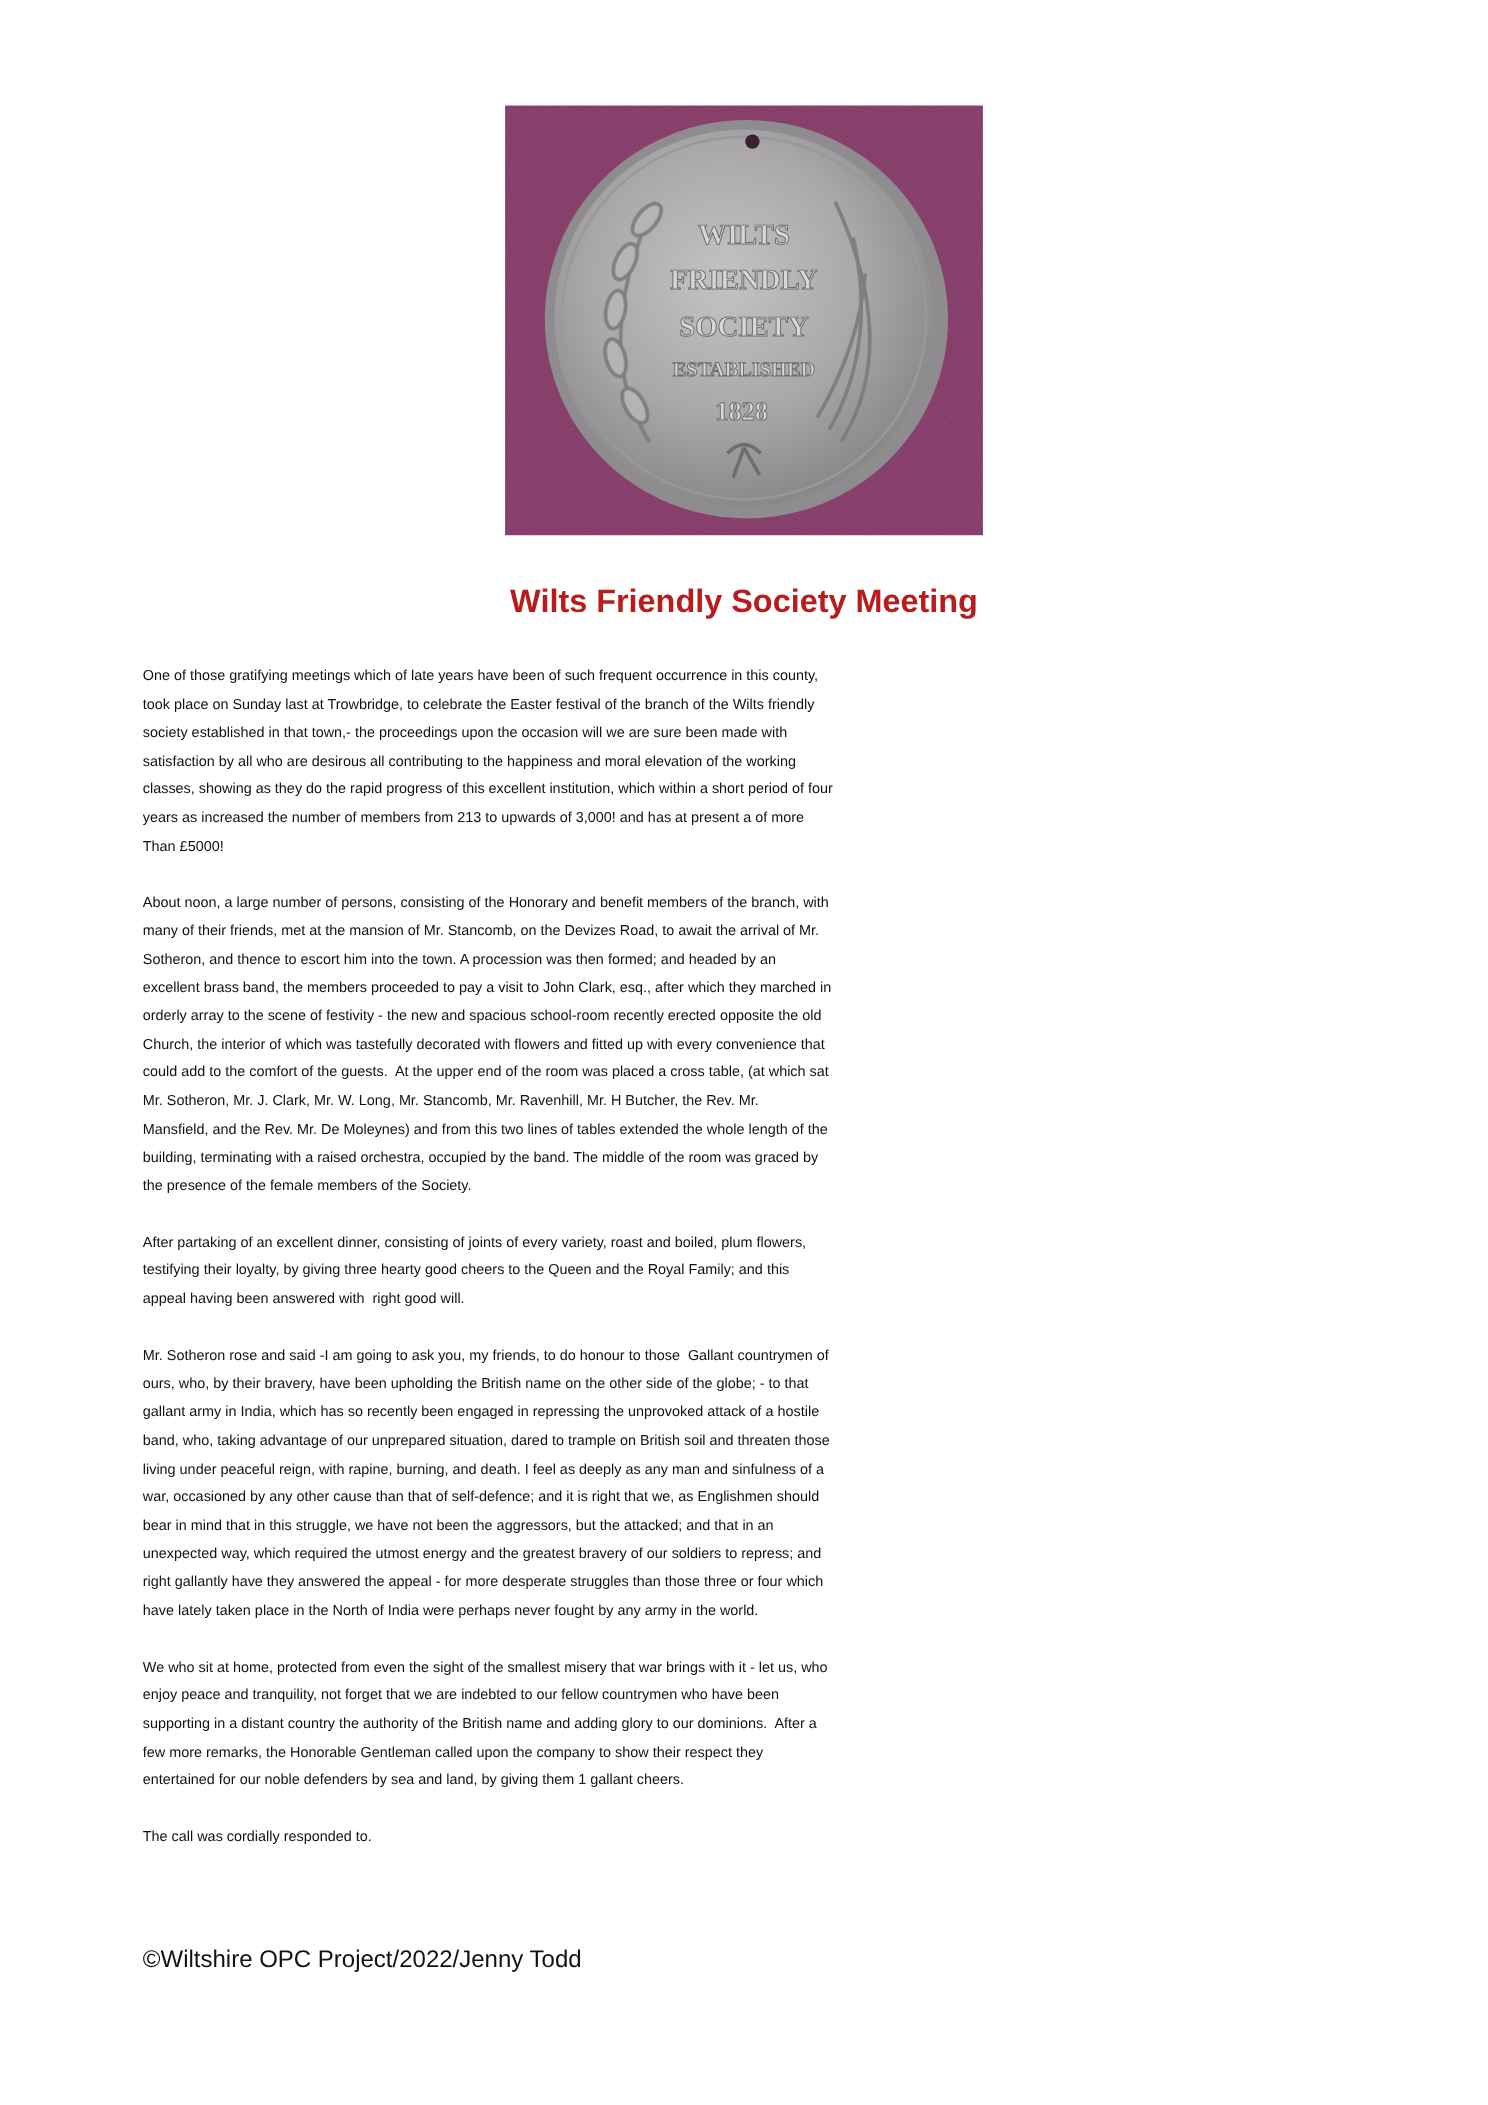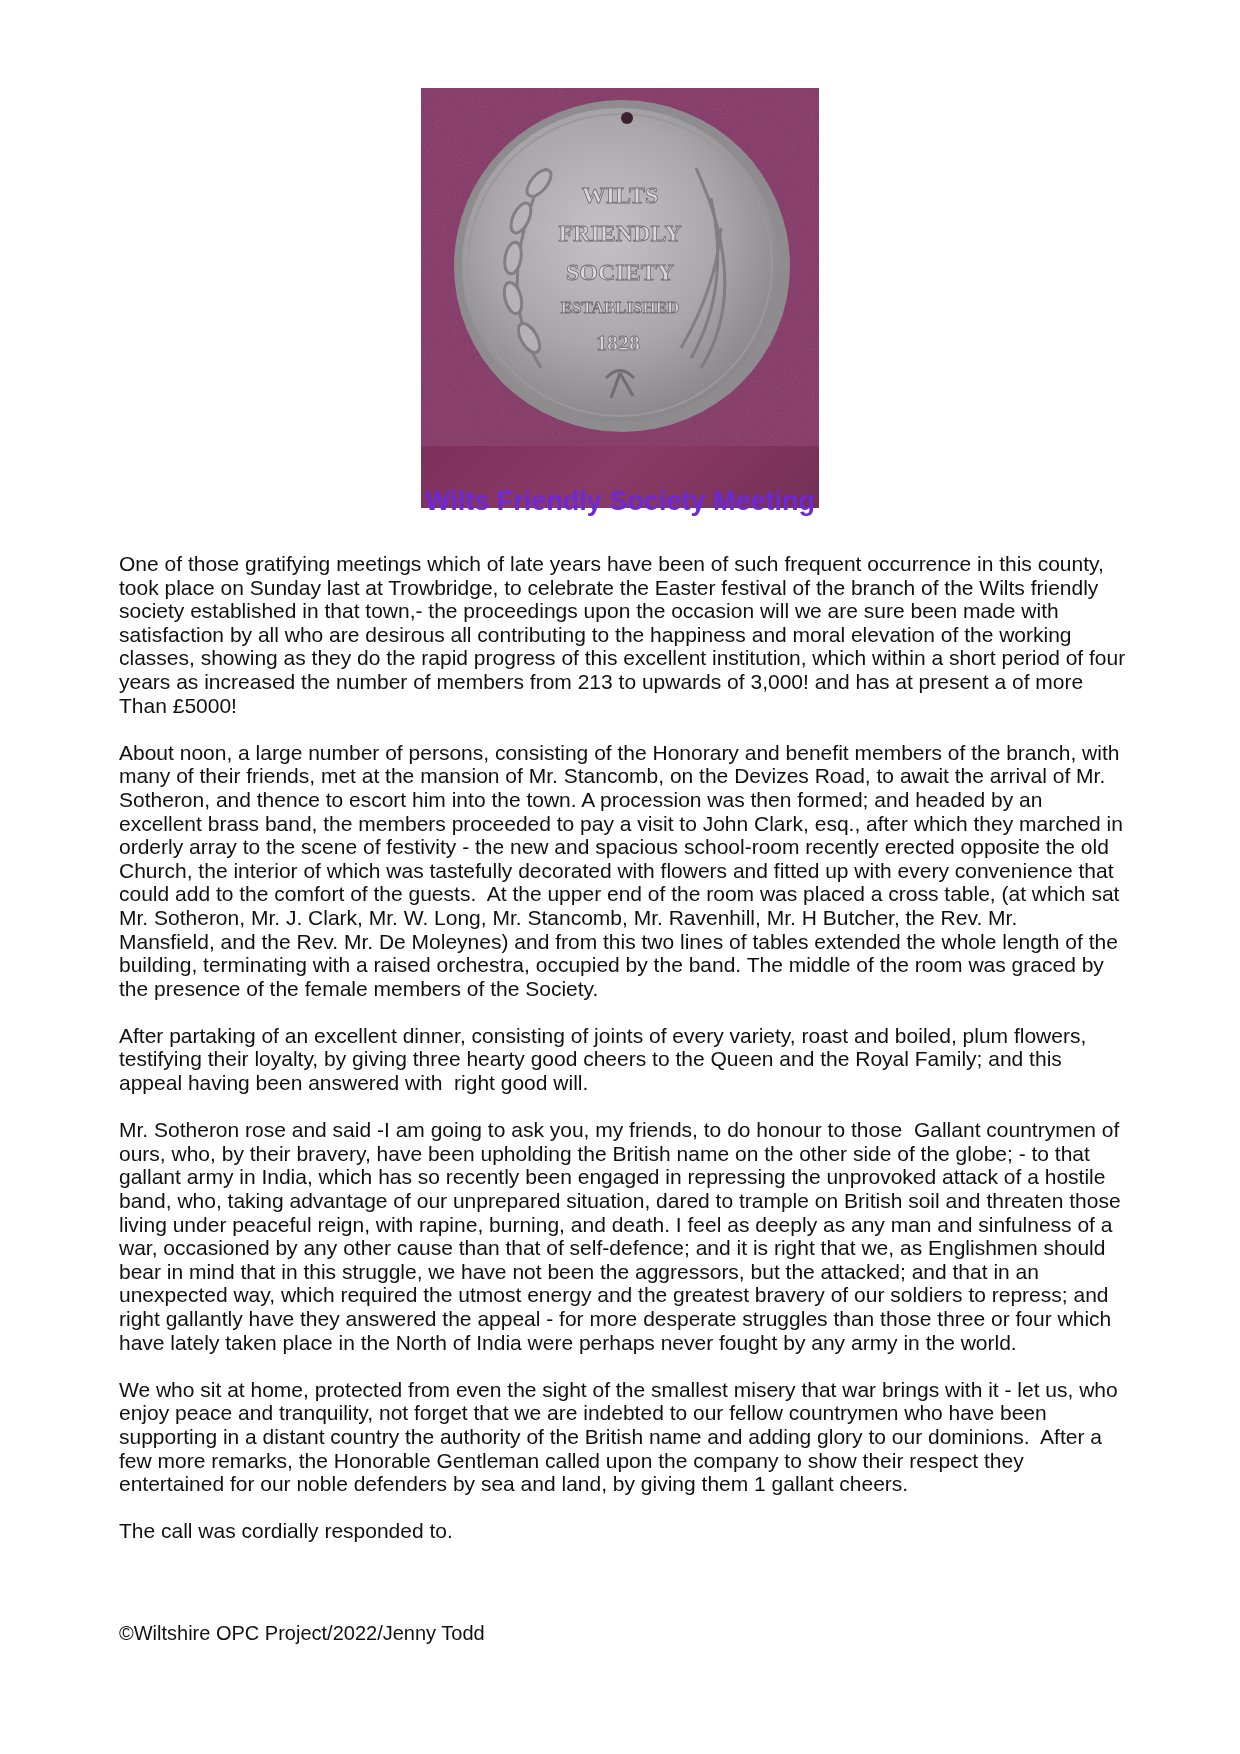--- a/index.html
+++ b/index.html
@@ -13,45 +13,45 @@
       position: relative;
       overflow: hidden;
       font-family: "Liberation Sans", sans-serif;
       color: #111111;
     }
     .photo {
       position: absolute;
       left: 421px;
       top: 88px;
       width: 398px;
-      height: 420px;
+      height: 358px;
       background:
         radial-gradient(circle at 20% 30%, rgba(160,80,130,0.35) 0 2px, transparent 3px),
         radial-gradient(circle at 70% 80%, rgba(90,20,60,0.35) 0 2px, transparent 3px),
         linear-gradient(135deg, #8e3f6c 0%, #7a2f5a 40%, #8a3a66 70%, #743056 100%);
       overflow: hidden;
     }
     .photo svg { position: absolute; left: 0; top: 0; width: 398px; height: 358px; }
     .title {
       position: absolute;
       left: 0;
       width: 1240px;
       top: 486px;
       text-align: center;
       font-size: 27px;
       font-weight: bold;
       margin: 0;
-      color: #6d28d9;
+      color: #b91c1c;
     }
     .body-text {
       position: absolute;
       left: 119px;
       width: 1010px;
       top: 552px;
-      font-size: 21px;
+      font-size: 12px;
       line-height: 23.6px;
     }
     .para {
       margin: 0 0 23.6px 0;
       white-space: normal;
     }
     .line { display: block; white-space: pre; }
     .footer {
       position: absolute;
       left: 119px;

